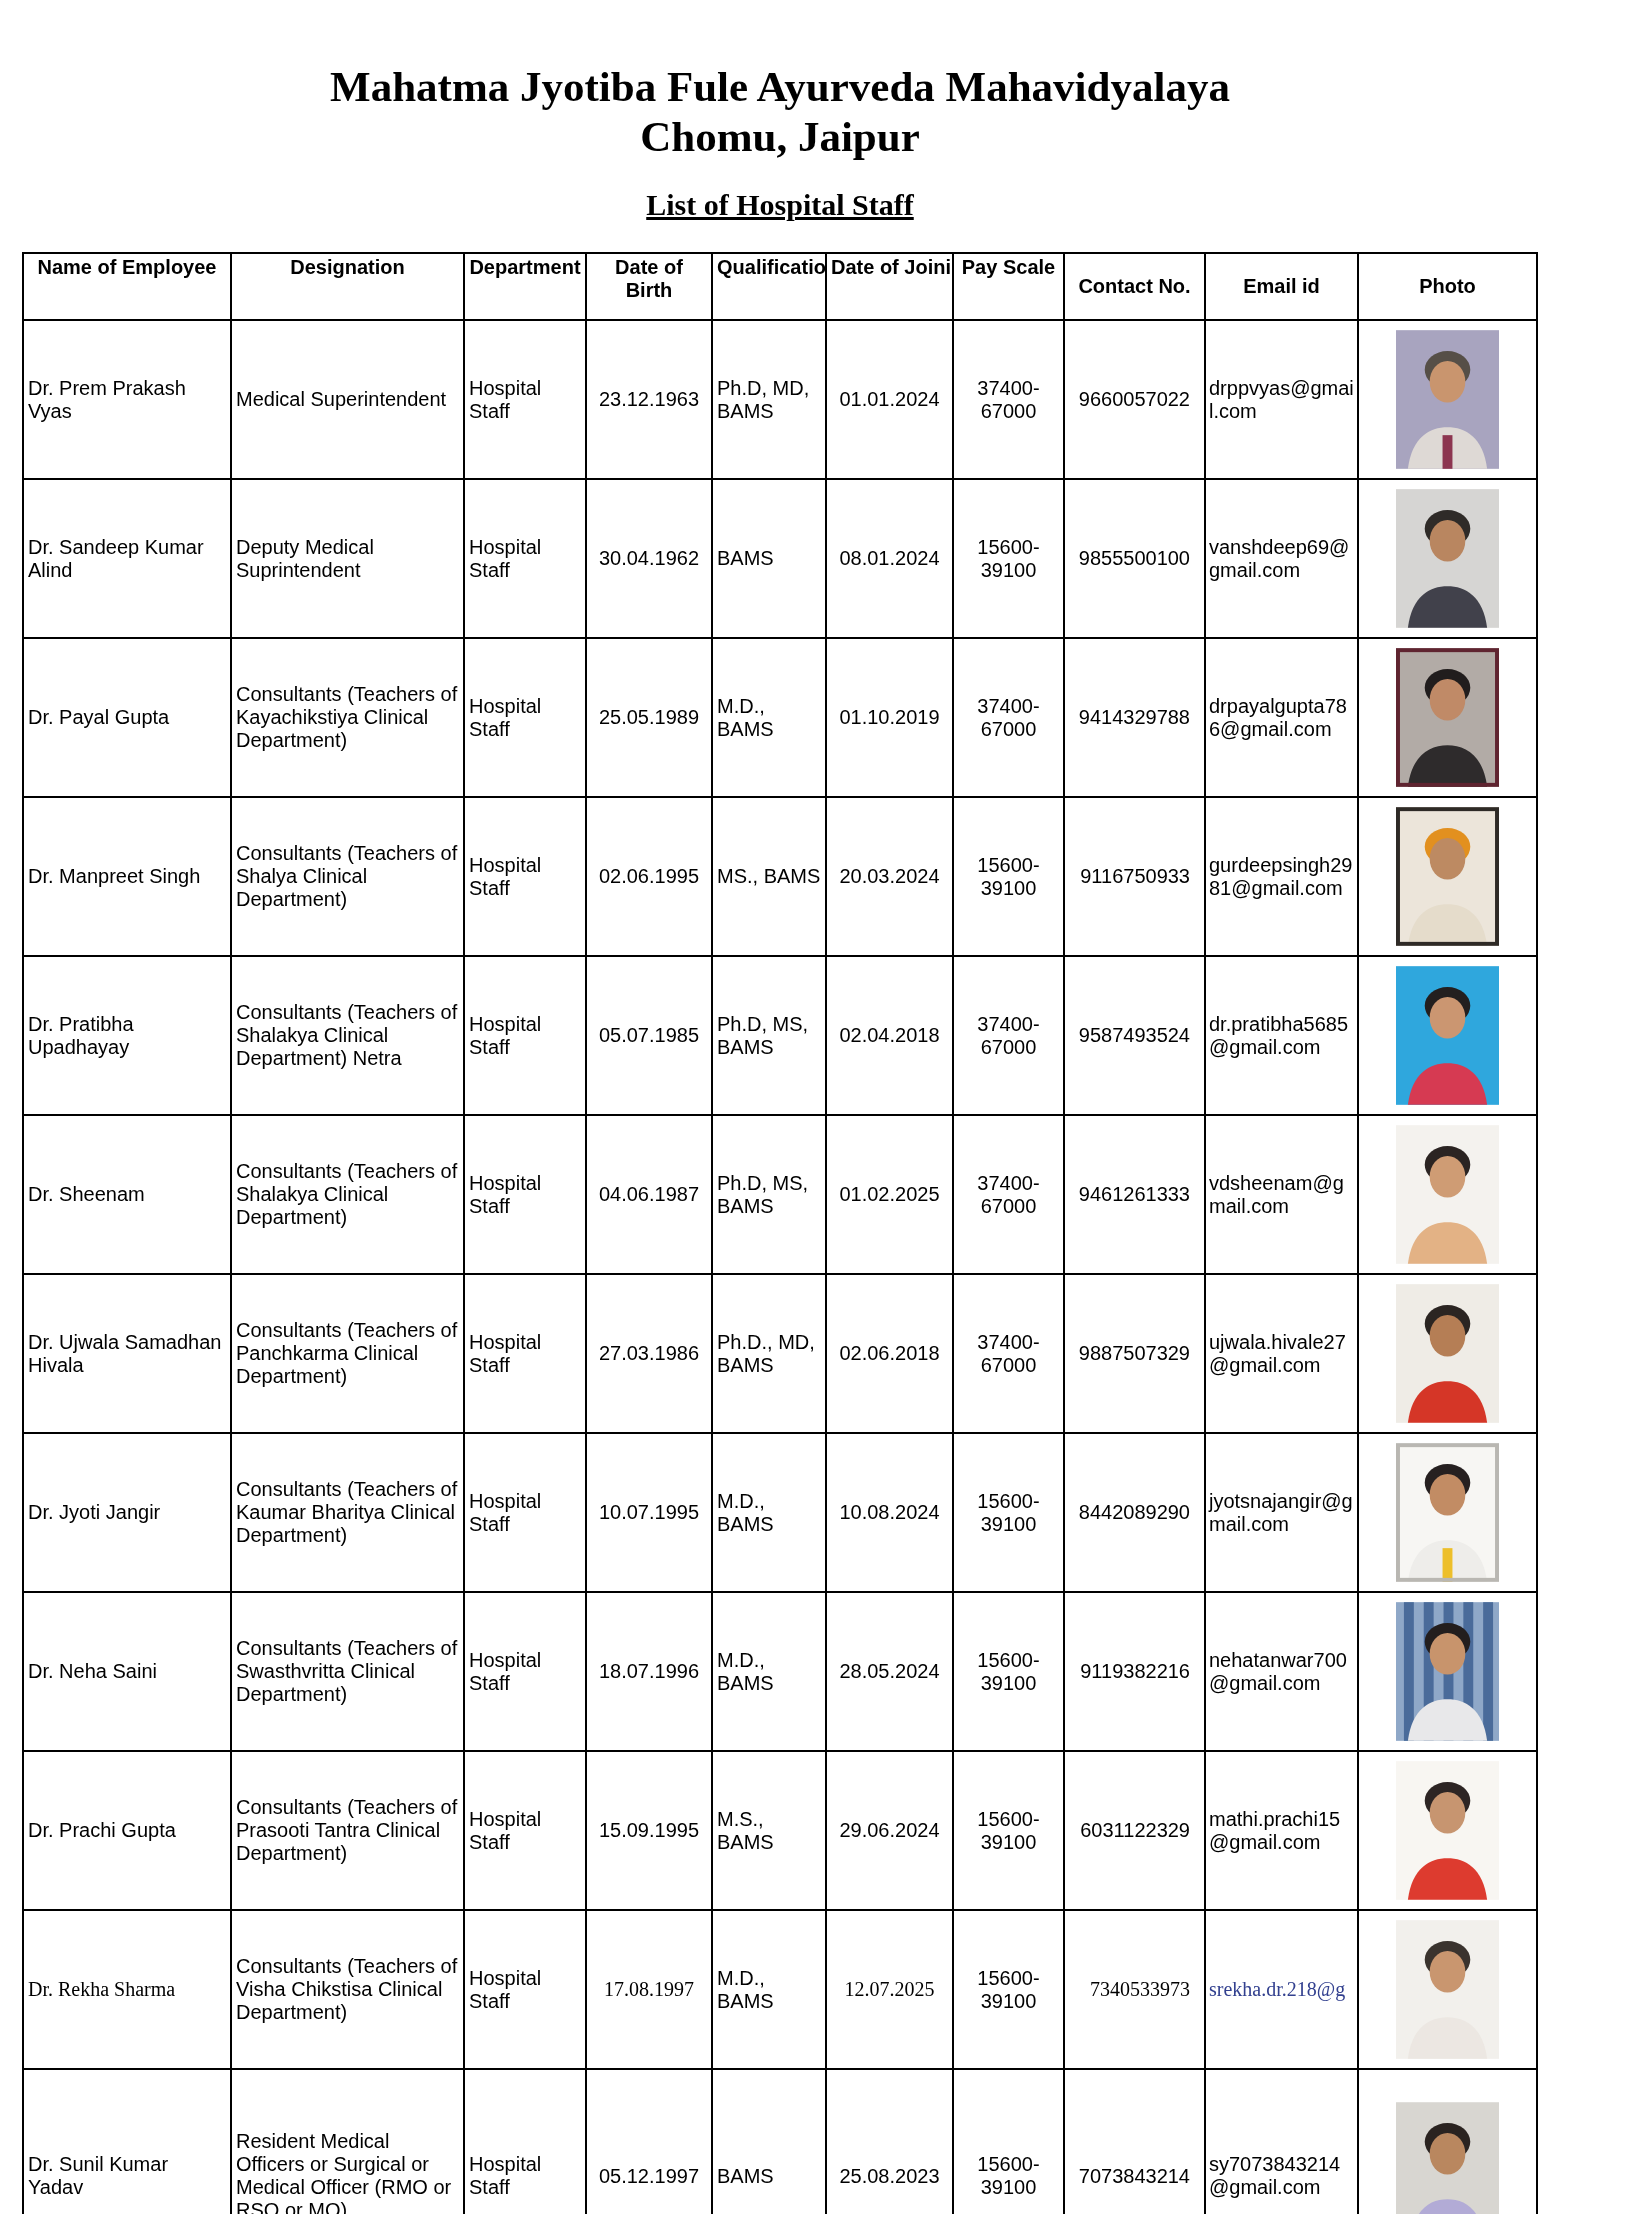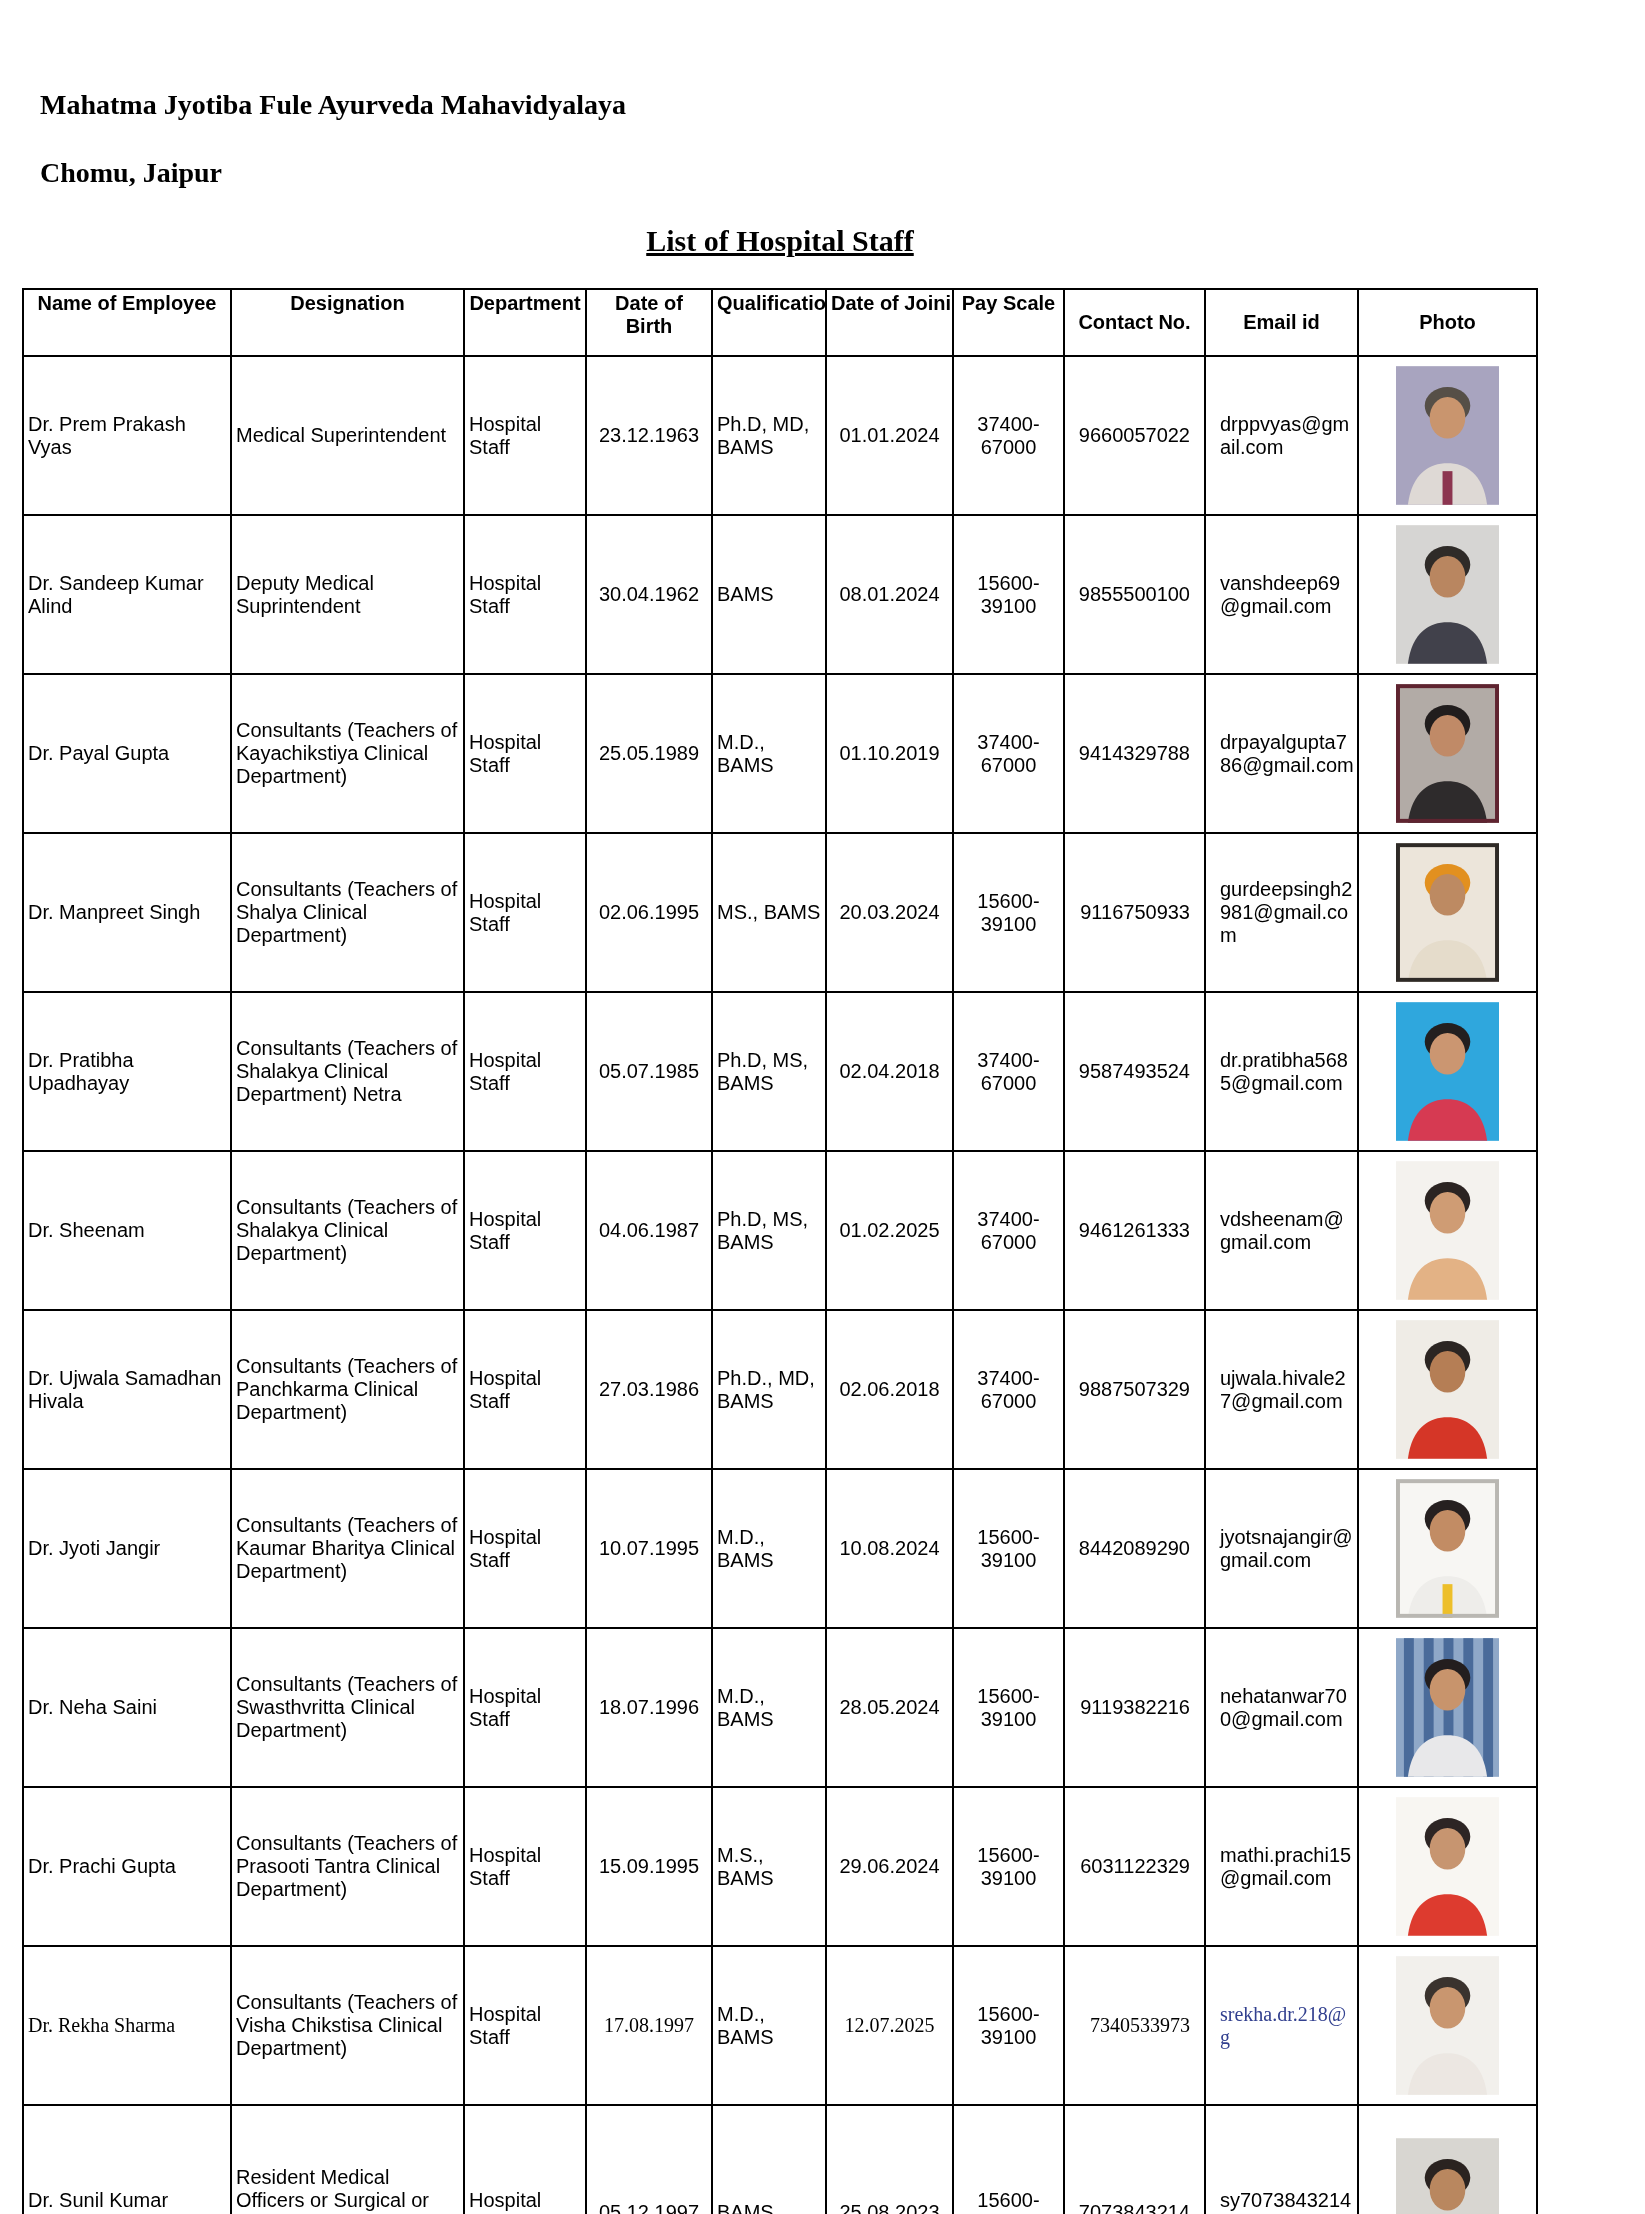--- a/index.html
+++ b/index.html
@@ -3,41 +3,41 @@
 <meta charset="utf-8">
 <style>
   html,body{margin:0;padding:0;}
   body{
     width:1646px;height:2215px;overflow:hidden;background:#ffffff;
     font-family:"Liberation Sans", sans-serif;color:#000;
   }
   .doc{margin-left:22px;width:1516px;padding-top:62px;}
   .title{
     font-family:"Liberation Serif", serif;font-weight:bold;
-    font-size:28px;line-height:50px;text-align:left;margin:18px;
+    font-size:43px;line-height:50px;text-align:center;margin:0;
   }
   .subtitle{
     font-family:"Liberation Serif", serif;font-weight:bold;
     font-size:30px;line-height:38px;text-align:center;
     text-decoration:underline;margin:24px 0 28px 0;
   }
   table{border-collapse:collapse;width:1516px;table-layout:fixed;}
   th,td{border:2px solid #000;padding:2px 4px;font-size:20px;line-height:1.15;overflow:hidden;}
   thead th{font-weight:bold;height:61px;vertical-align:top;text-align:center;background:#fff;}
   th.hc-center{text-align:center;}
   th.hc-mid{vertical-align:middle;text-align:center;}
   th.c-dept{overflow-wrap:break-word;word-break:break-word;}
   th.c-doj{white-space:nowrap;}
   tbody tr{height:159px;}
   tbody tr.tall{height:214px;}
   td{vertical-align:middle;}
   .td-name,.td-desig,.td-dept,.td-qual,.td-email{text-align:left;}
   .td-dob,.td-doj,.td-pay{text-align:center;}
   .td-contact{text-align:right;padding-right:14px;}
-  .td-email{overflow-wrap:anywhere;padding-left:14px;padding-right:3px;}
+  .td-email{overflow-wrap:anywhere;padding-left:3px;padding-right:3px;}
   .td-photo{text-align:center;padding:0;vertical-align:middle;}
   .td-photo svg{display:block;margin:0 auto;}
   .serif{font-family:"Liberation Serif", serif;}
 </style>
 </head>
 <body>
 
 <div class="doc">
   <h1 class="title">Mahatma Jyotiba Fule Ayurveda Mahavidyalaya</h1>
   <h1 class="title">Chomu, Jaipur</h1>

